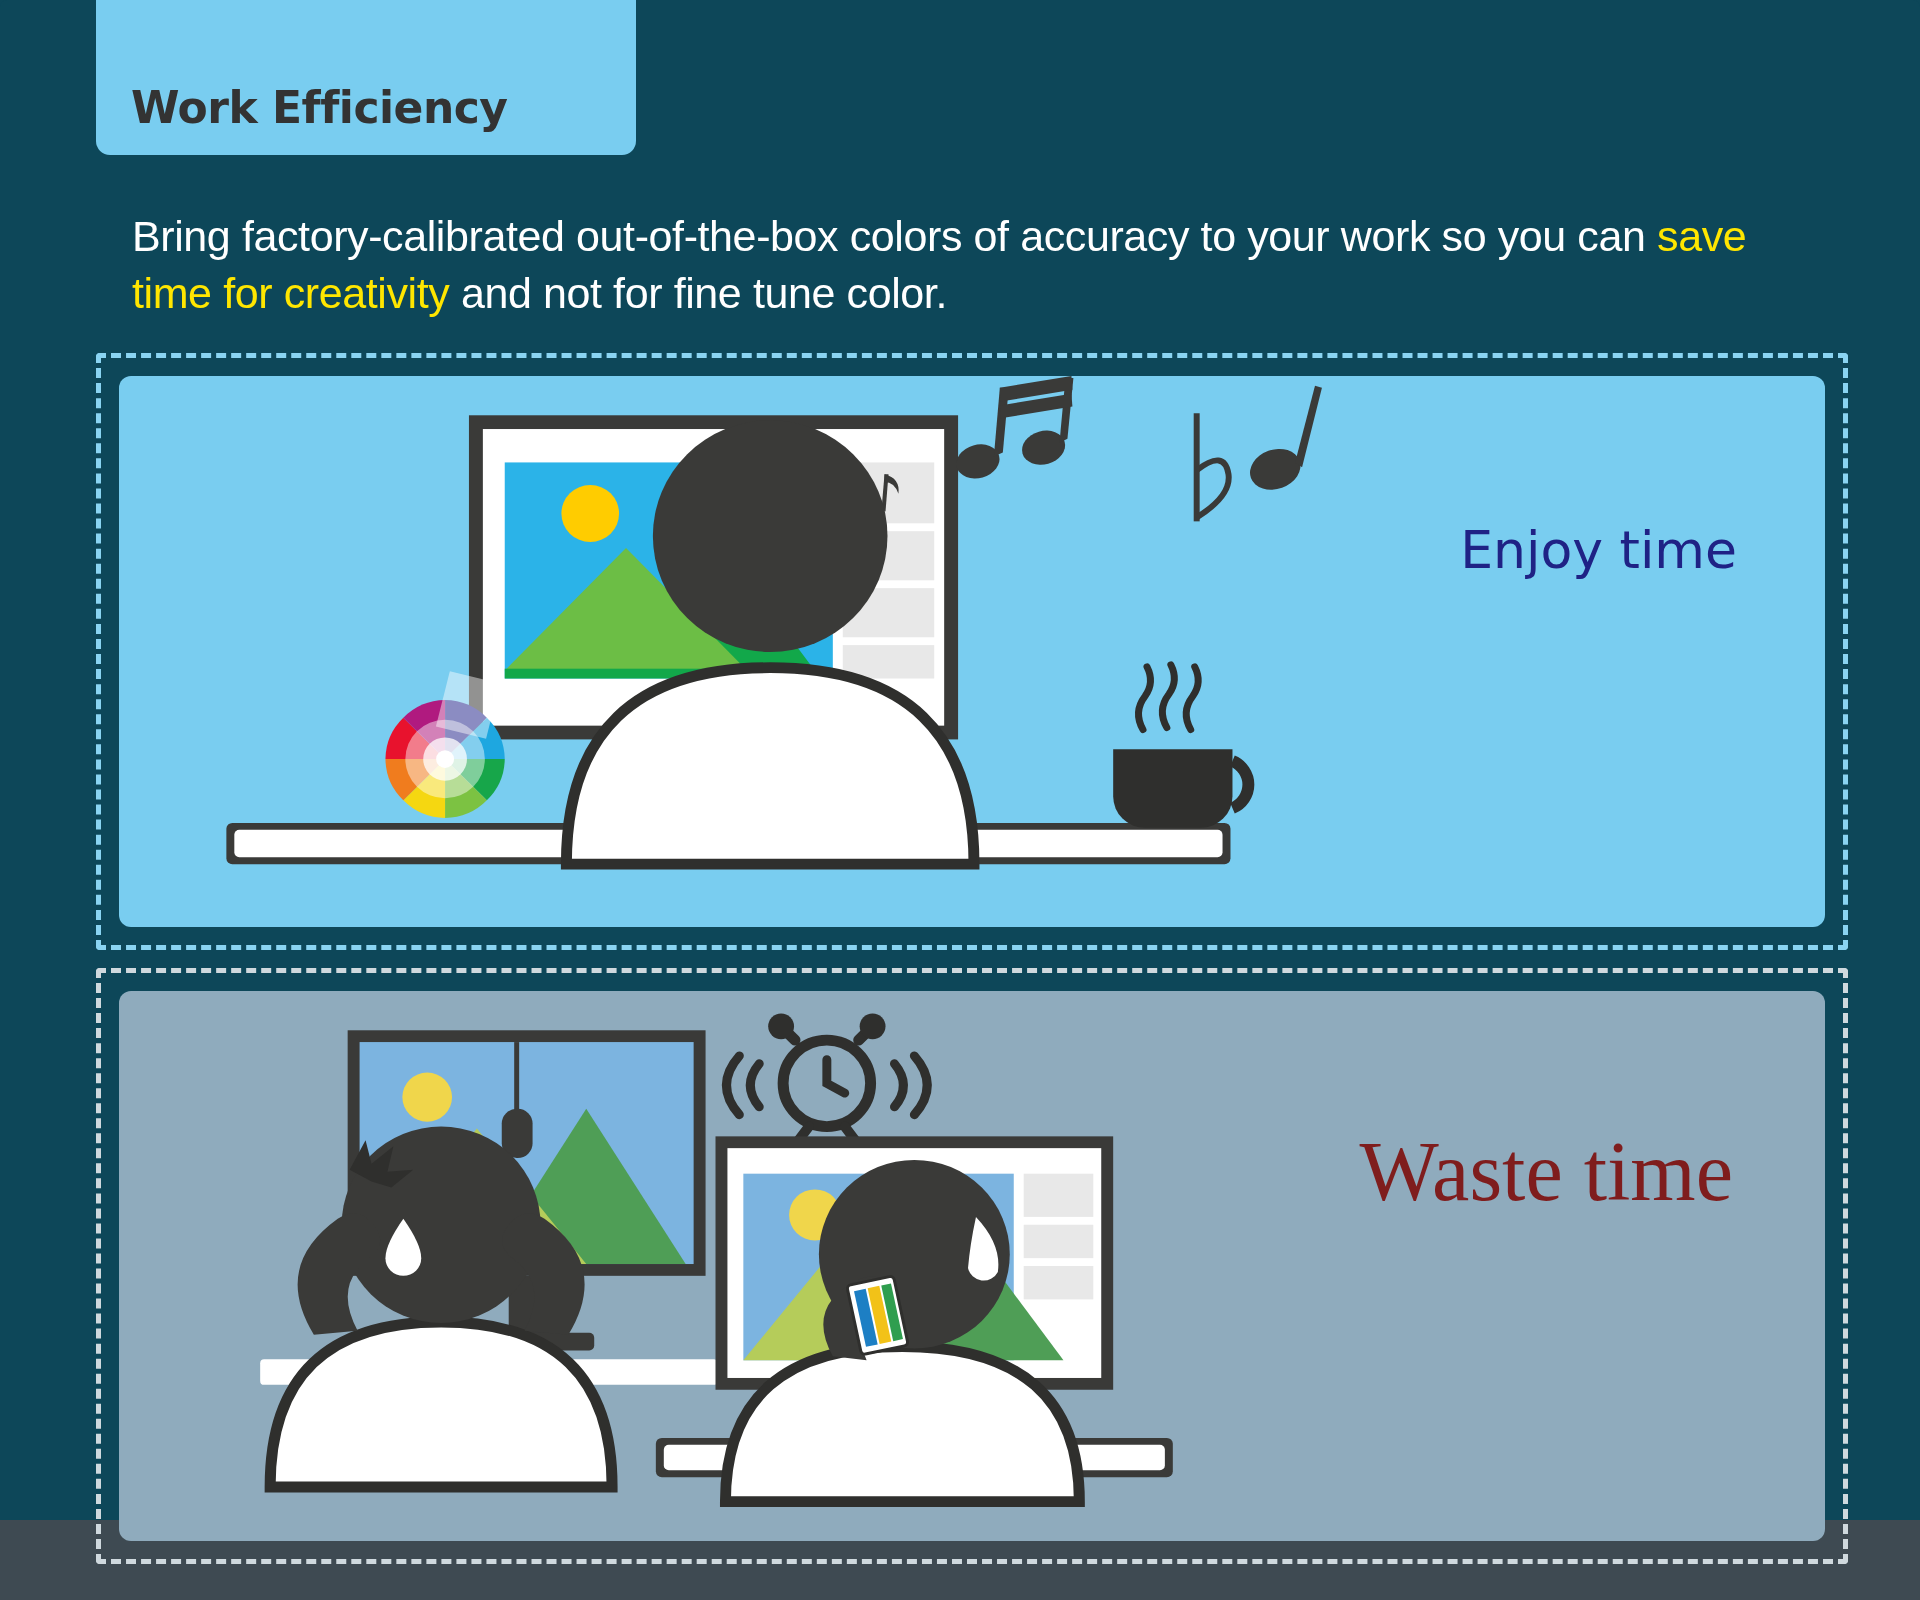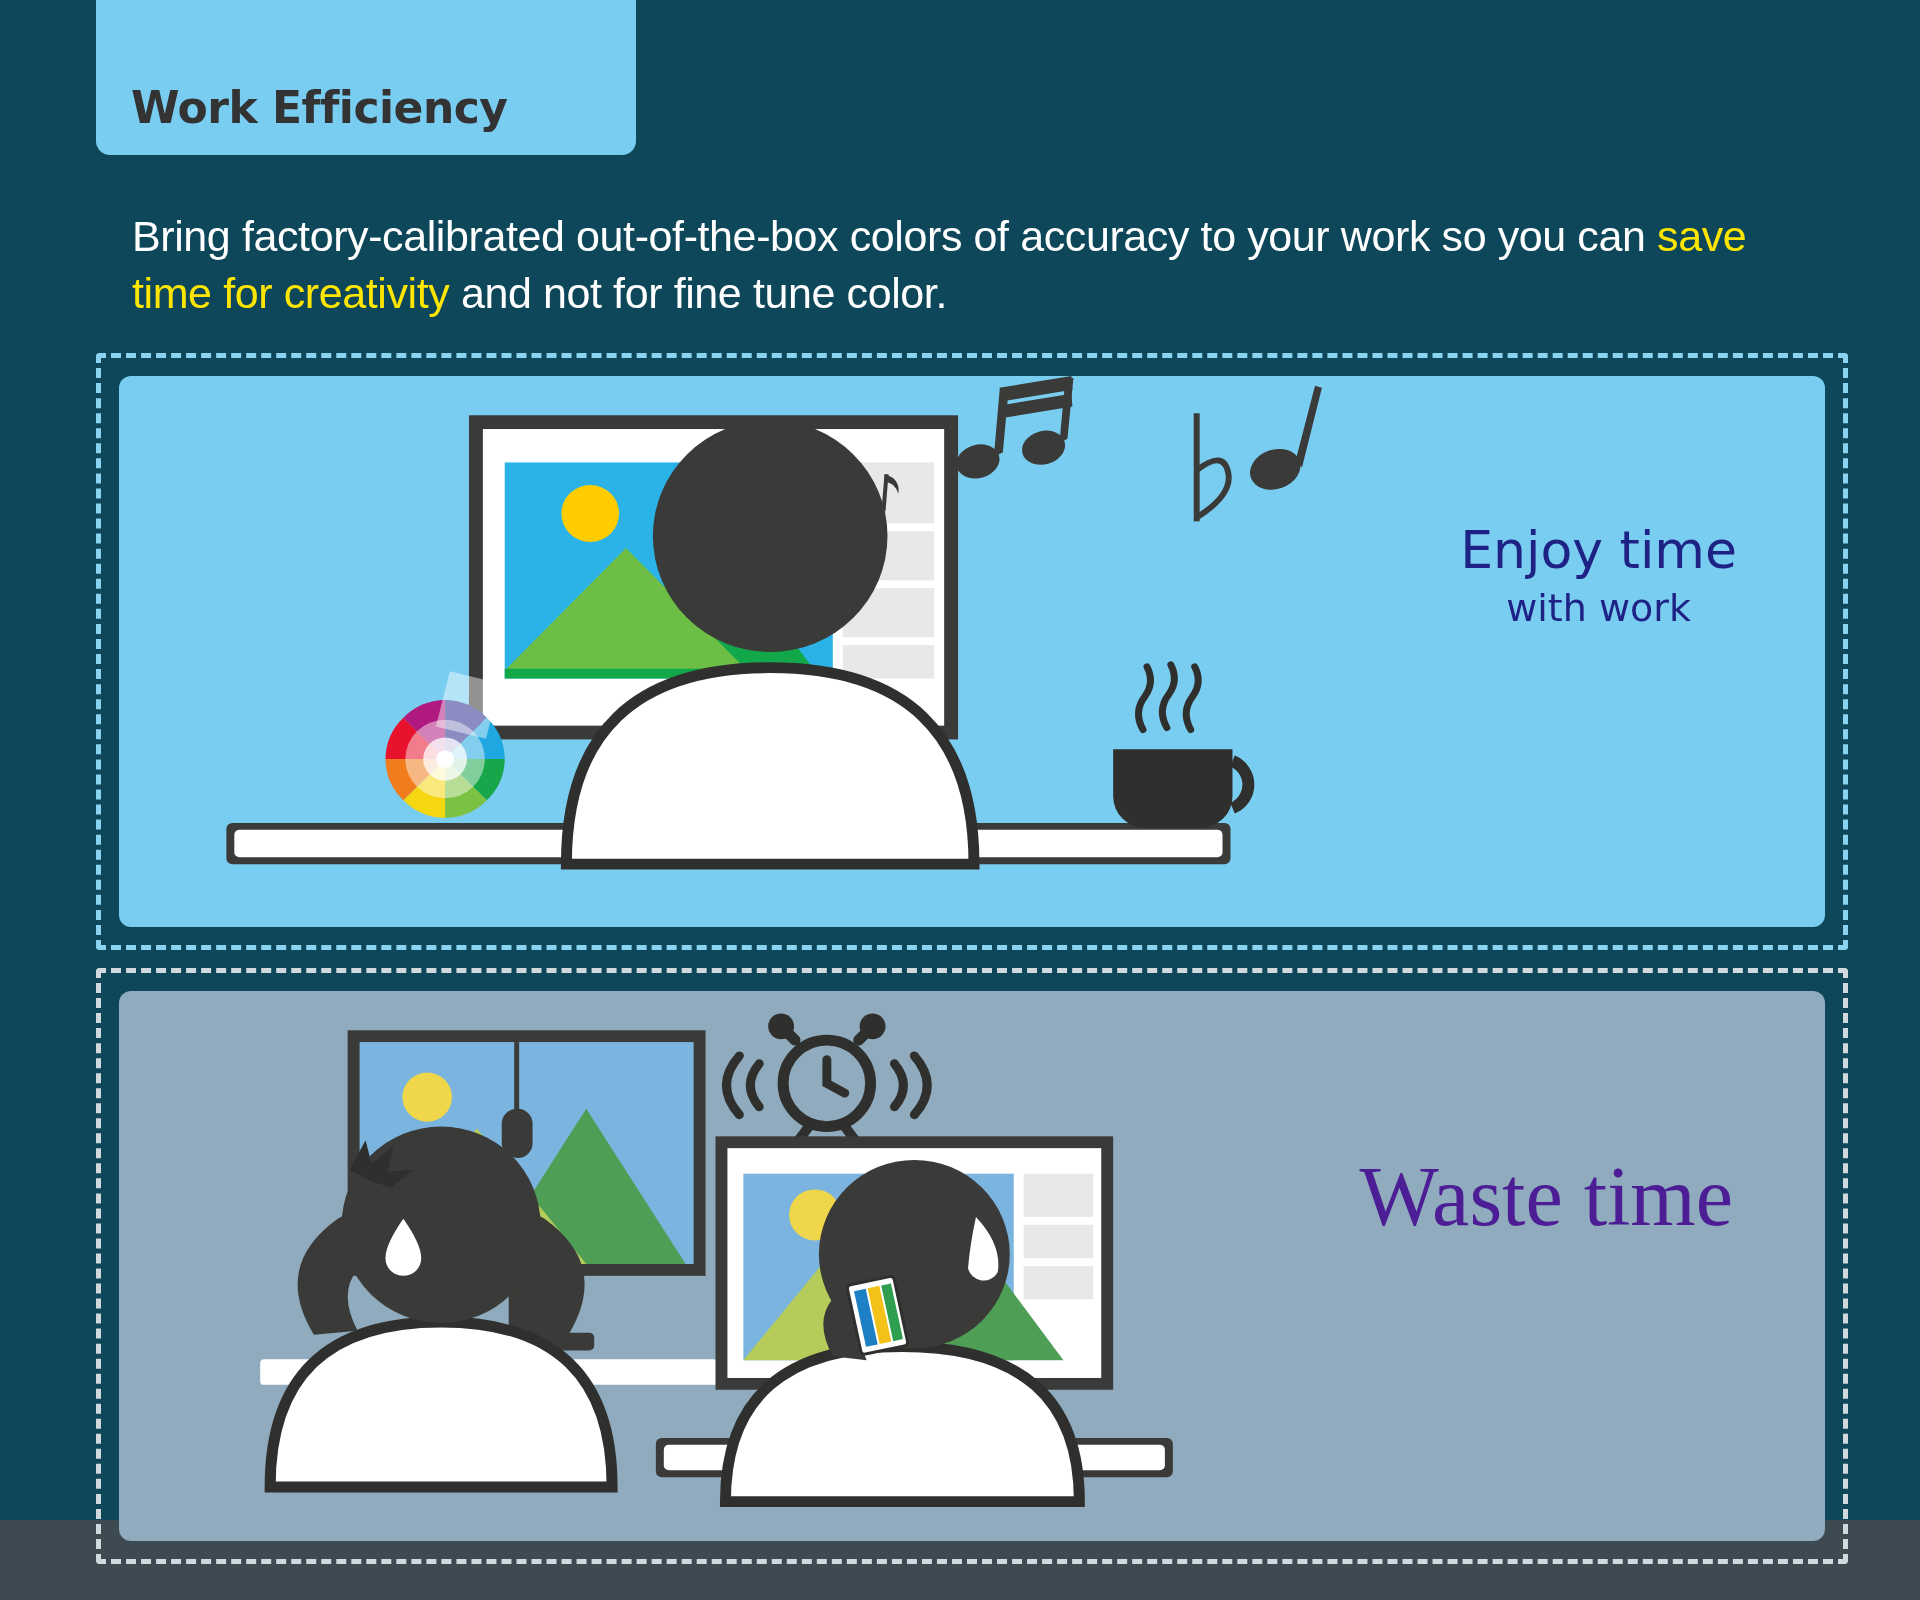--- a/index.html
+++ b/index.html
@@ -55,21 +55,21 @@
   .panel.waste { background: #8fabbd; }
 
   
   .scene { position: absolute; inset: 0; width: 100%; height: 100%; }
 
   
   .cap { position: absolute; text-align: center; }
   .cap-title { font-size: 52px; line-height: 1; font-family: "DejaVu Sans", sans-serif; }
   .cap-sub { font-size: 38px; line-height: 1.3; margin-top: 8px; font-family: "DejaVu Sans", sans-serif; }
   .enjoy-cap { right: 88px; top: 148px; color: #1f2285; }
-  .waste-cap { right: 92px; top: 164px; color: #4c1d95; margin-left: 8px; }
+  .waste-cap { right: 92px; top: 139px; color: #7f1d1d; margin-left: 8px; }
   .waste-cap .cap-title { font-family: "Liberation Serif", "DejaVu Serif", serif; font-size: 84px; }
   .waste-cap .cap-sub { font-family: "Liberation Serif", "DejaVu Serif", serif; font-size: 40px; }
 </style>
 </head>
 <body>
 
 <div id="root">
 
   <div class="bottom-strip"></div>
 
@@ -157,21 +157,20 @@
           <path d="M1084,96 q28,-22 32,4 q3,22 -32,44"></path>
         </g>
         <g fill="#3a3a38">
           <ellipse cx="1163" cy="95" rx="26" ry="20" transform="rotate(-20 1163 95)"></ellipse>
           <path d="M1183,88 L1203,10 L1210,12 L1190,93 Z"></path>
         </g>
       </svg>
 
       <div class="cap enjoy-cap">
         <div class="cap-title">Enjoy time</div>
-        <div class="cap-sub">with work</div>
       </div>
 
     </div>
   </div>
 
   <div class="panel-frame bottom">
     <div class="panel waste">
 
       <svg class="scene" viewBox="0 0 1716 560" preserveAspectRatio="none">
 

